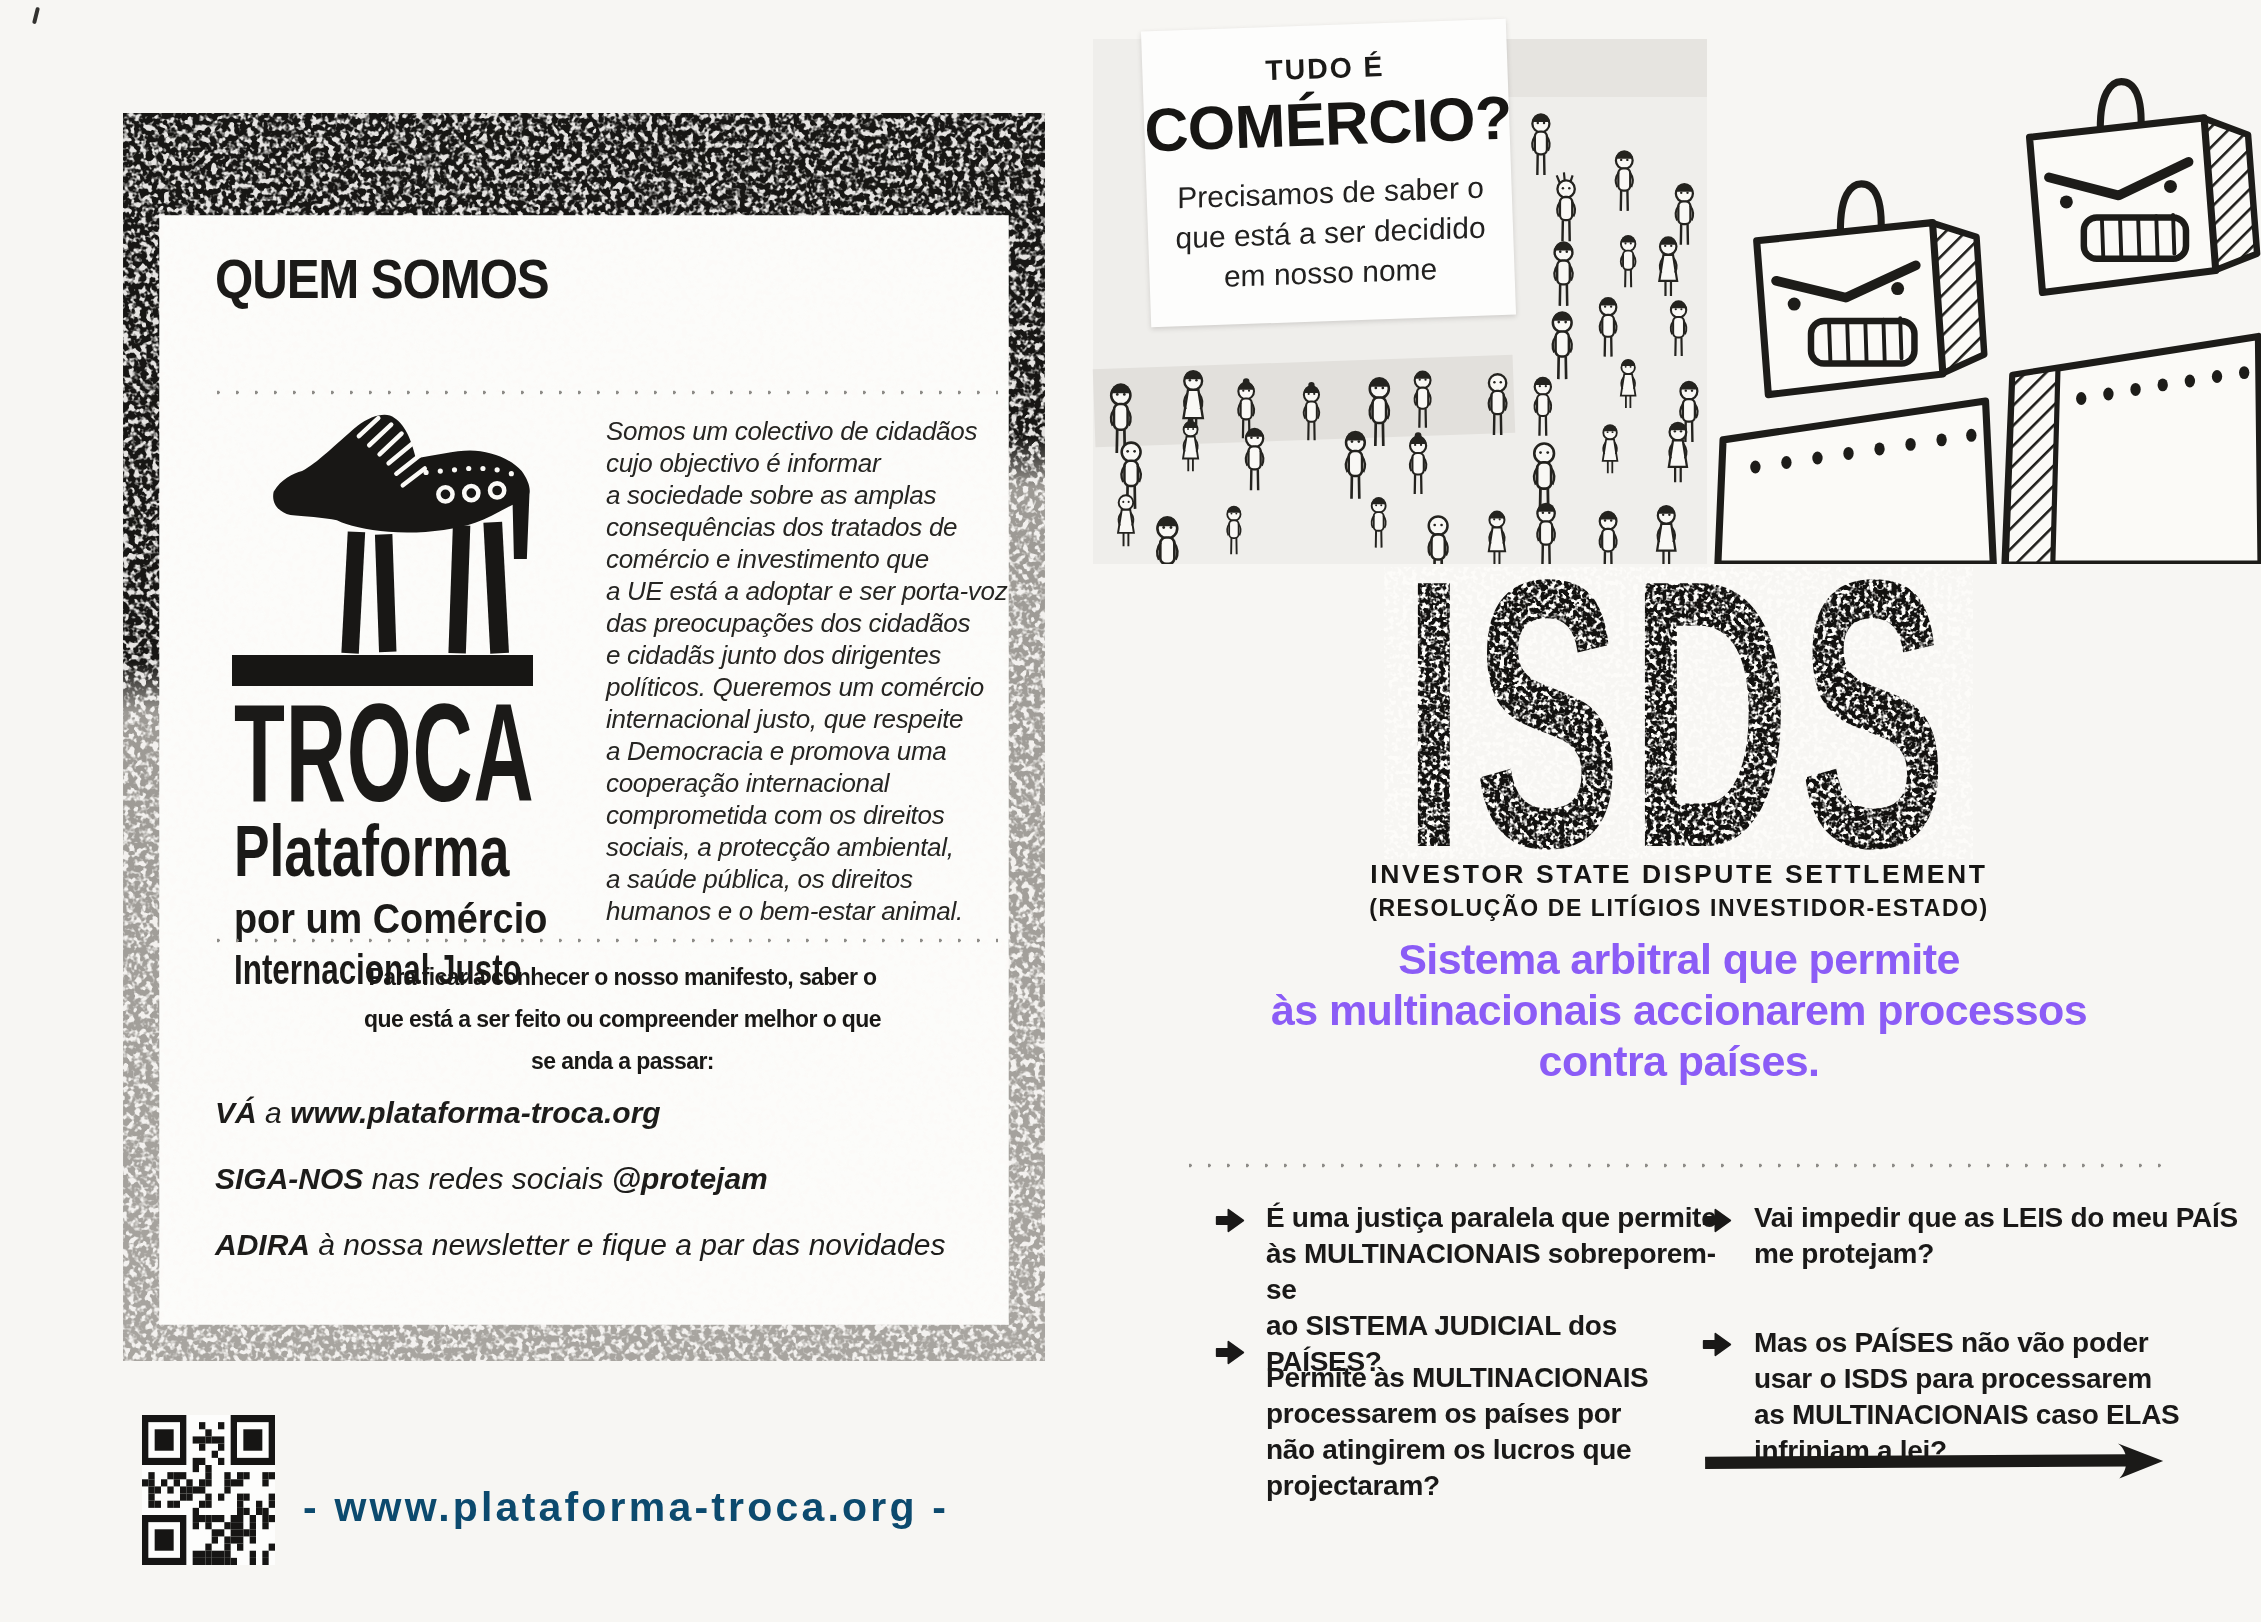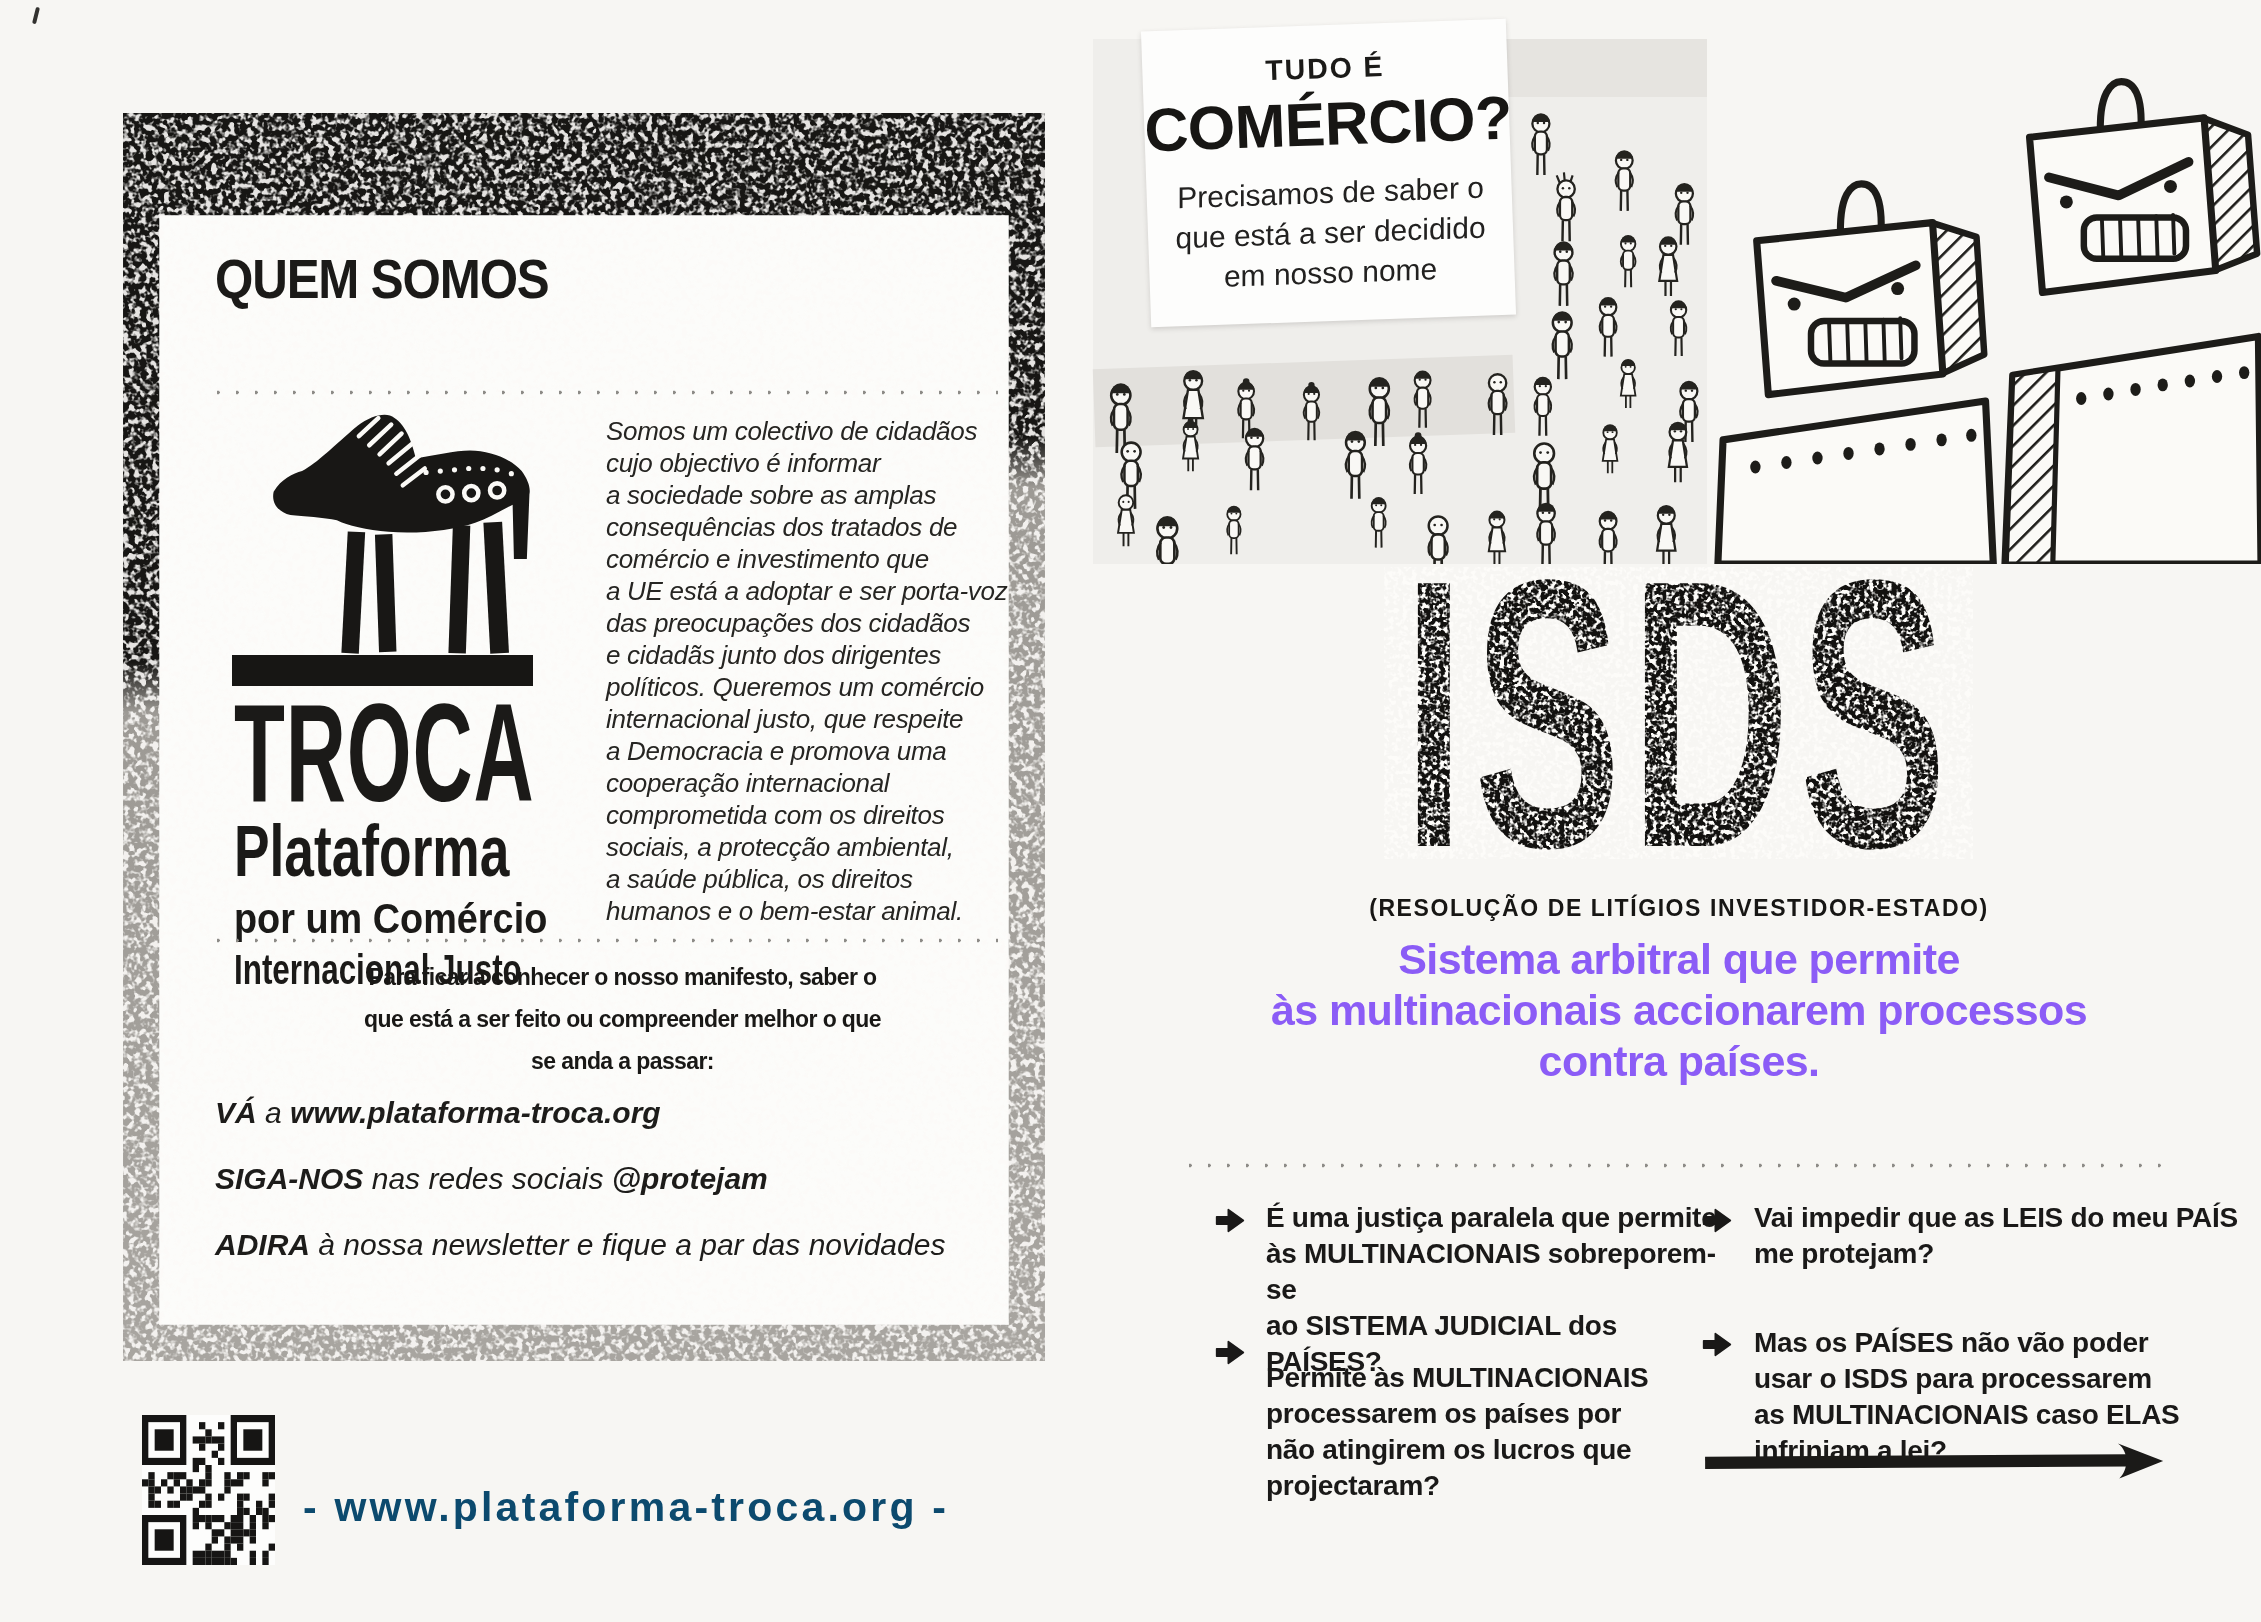--- a/index.html
+++ b/index.html
@@ -712,20 +712,21 @@
     <span class="isds">ISDS</span>
   </div>
   <svg class="abs" style="left:1384px;top:567px;pointer-events:none;" width="589" height="292" viewBox="0 0 910 452">
     <filter id="specks2" x="0" y="0" width="100%" height="100%">
       <feTurbulence type="fractalNoise" baseFrequency="0.14" numOctaves="2" seed="3" result="n"></feTurbulence>
       <feColorMatrix in="n" type="matrix" values="0 0 0 0 0.98  0 0 0 0 0.97  0 0 0 0 0.95  3.4 3.4 3.4 0 -4.9"></feColorMatrix>
     </filter>
     <rect width="910" height="452" filter="url(#specks2)"></rect>
   </svg>
 
+  <div class="abs sub-en">INVESTOR STATE DISPUTE SETTLEMENT</div>
   <div class="abs sub-pt">(RESOLUÇÃO DE LITÍGIOS INVESTIDOR-ESTADO)</div>
   <div class="abs definition pre">Sistema arbitral que permite
 às multinacionais accionarem processos
 contra países.</div>
 
   <div class="abs dotsep" style="left:1187px;top:1162px;width:988px;"></div>
 
   <svg class="abs qa" style="left:1215px;top:1207px;" viewBox="0 0 36 32">
     <path d="M 2,11.5 L 16,11.5 L 16,3 L 34,16 L 16,29 L 16,20.5 L 2,20.5 Z" fill="#1a1918" stroke="#1a1918" stroke-width="2" stroke-linejoin="round"></path>
   </svg>

